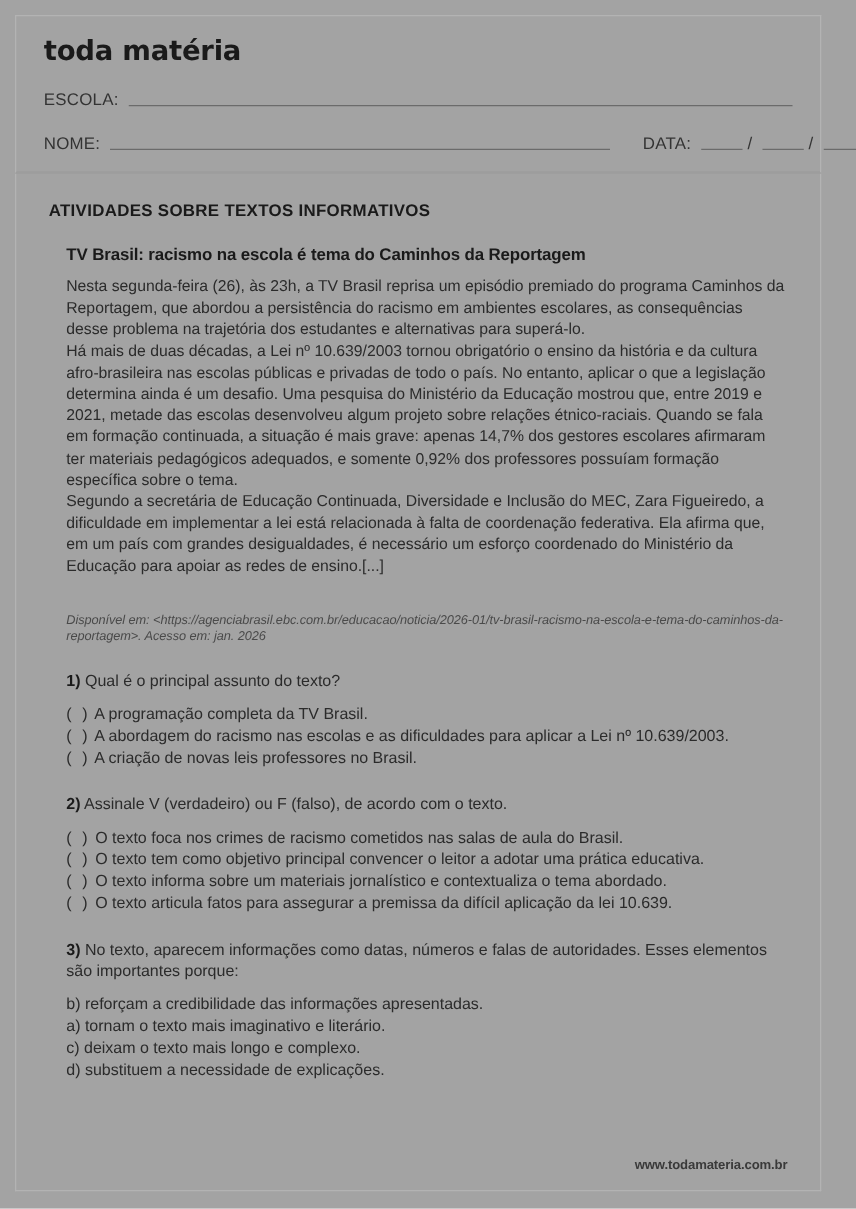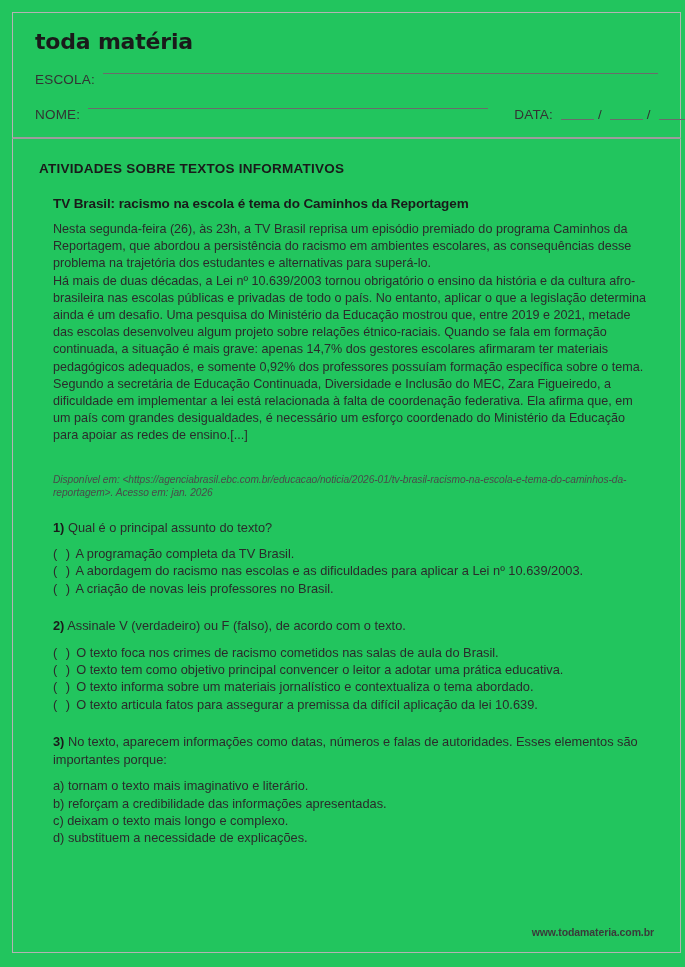--- a/index.html
+++ b/index.html
@@ -13,22 +13,22 @@
     font-family: "Liberation Sans", sans-serif;
     color: #231f20;
     overflow: hidden;
   }
 
   .page {
     position: relative;
     width: 685px;
     height: 967px;
     box-sizing: border-box;
-    background: #22c55e;
-    padding: 12px 4px 6px 12px;
+    background: #a3a3a3;
+    padding: 12px 28px 6px 12px;
   }
 
   
   .header-box {
     border: 1px solid #b3b3b3;
     border-bottom: 2px solid #9d9d9d;
     box-sizing: border-box;
     height: 127px;
     padding: 14px 22px 0 22px;
   }
@@ -38,21 +38,21 @@
     font-weight: 700;
     font-size: 22px;
     letter-spacing: -0.2px;
     color: #1a1a1a;
     margin: 4px 0 0 0;
     line-height: 1;
   }
 
   .field-row {
     display: flex;
-    align-items: flex-start;
+    align-items: flex-end;
     margin-top: 19px;
   }
   .field-label {
     font-size: 13.5px;
     letter-spacing: 0.2px;
     color: #333;
     white-space: nowrap;
     padding-bottom: 1px;
   }
   .rule {
@@ -262,22 +262,22 @@
         </p>
       </div>
     </div>
 
     <div class="question-block">
       <p class="q-stem">
         <span class="q-num">3)</span>
         <span>No texto, aparecem informações como datas, números e falas de autoridades. Esses elementos são importantes porque:</span>
       </p>
       <div class="opt-list">
+        <p class="option">b) reforçam a credibilidade das informações apresentadas.</p>
         <p class="option">a) tornam o texto mais imaginativo e literário.</p>
-        <p class="option">b) reforçam a credibilidade das informações apresentadas.</p>
         <p class="option">c) deixam o texto mais longo e complexo.</p>
         <p class="option">d) substituem a necessidade de explicações.</p>
       </div>
     </div>
 
     <div class="footer">www.todamateria.com.br</div>
   </div>
 </div>
 
 </body></html>

